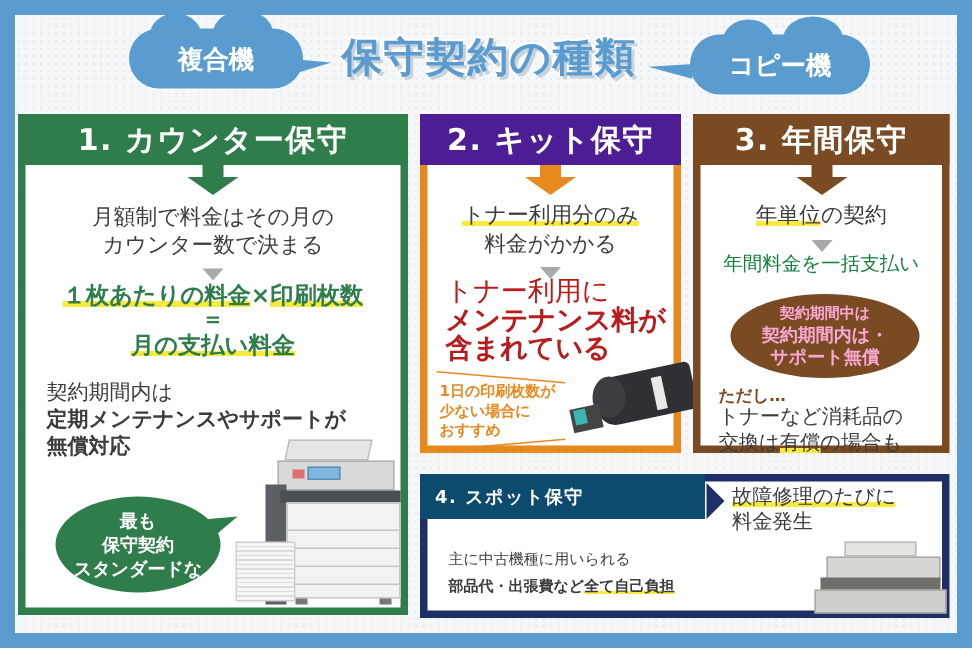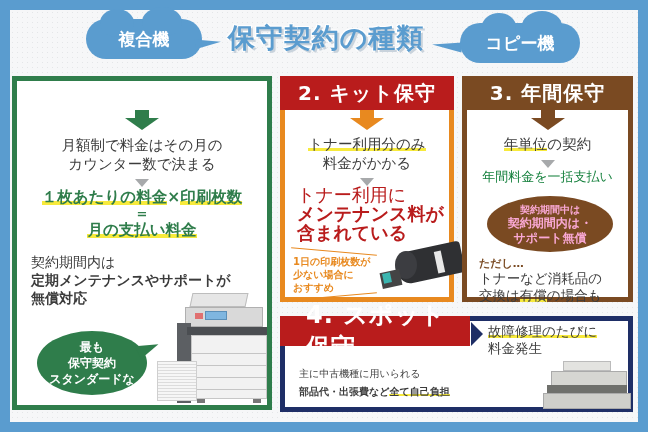--- a/index.html
+++ b/index.html
@@ -46,21 +46,21 @@
   
   .panel { position: absolute; border: 5px solid; background: #fff; }
   .panel .hdr {
     position: absolute; left: -5px; top: -5px; right: -5px; height: 34px;
     color: #fff; font-weight: bold; font-size: 20px;
     display: flex; align-items: center; justify-content: center; letter-spacing: 1px;
   }
   .p1 { left: 12px; top: 76px; width: 260px; height: 334px; border-color: #2f7d4b; }
   .p1 .hdr { background: #2f7d4b; }
   .p2 { left: 280px; top: 76px; width: 174px; height: 226px; border-color: #e8891f; }
-  .p2 .hdr { background: #b91c1c; }
+  .p2 .hdr { background: #4c1d95; }
   .p3 { left: 462px; top: 76px; width: 171px; height: 226px; border-color: #7a4a22; }
   .p3 .hdr { background: #7a4a22; }
   .p4 { left: 280px; top: 316px; width: 353px; height: 96px; border-color: #1e2e66; }
 
   .arrow-block { position: absolute; left: 50%; transform: translateX(-50%); }
   .arrow-block .stem { width: 14px; height: 8px; margin: 0 auto; }
   .arrow-block .head { width: 0; height: 0; border-left: 17px solid transparent; border-right: 17px solid transparent; border-top: 12px solid; margin: 0 auto; }
 
   .tri { width: 0; height: 0; border-left: 7px solid transparent; border-right: 7px solid transparent; border-top: 8px solid #a7a9ab; margin: 3px auto; }
 
@@ -89,22 +89,22 @@
   
   .bubble-brown {
     position: absolute; left: 20px; top: 115px; width: 126px; height: 56px;
     background: #7a4a22; border-radius: 50%; color: #f9a8d4; font-weight: bold;
     text-align: center; display: flex; flex-direction: column; justify-content: center;
   }
 
   
   .p4-hdr {
     position: absolute; left: -5px; top: -5px; width: 190px; height: 30px;
-    background: #b91c1c; color: #fff; font-weight: bold; font-size: 24px;
-    display: flex; align-items: center; padding-left: 26px; letter-spacing: 1px;
+    background: #0c4a6e; color: #fff; font-weight: bold; font-size: 12px;
+    display: flex; align-items: center; padding-left: 10px; letter-spacing: 1px;
   }
   .p4-arrow {
     position: absolute; left: 186px; top: 1px; width: 0; height: 0;
     border-top: 12px solid transparent; border-bottom: 12px solid transparent;
     border-left: 12px solid #1e2e66;
   }
 </style>
 </head>
 <body>
 
@@ -114,20 +114,21 @@
   <span>複合機</span>
 </div>
 <div class="tail-l"></div>
 <div class="main-title">保守契約の種類</div>
 <div class="tail-r"></div>
 <div class="cloud right">
   <span>コピー機</span>
 </div>
 
 <div class="panel p1">
+  <div class="hdr">1. カウンター保守</div>
   <div class="arrow-block" style="top:29px;">
     <div class="stem" style="background:#2f7d4b;"></div>
     <div class="head" style="border-top-color:#2f7d4b;"></div>
   </div>
   <div class="txt" style="top:55px; font-size:14.5px; line-height:19px;">
     <div>月額制で料金はその月の</div>
     <div>カウンター数で決まる</div>
   </div>
   <div class="tri" style="position:absolute; left:50%; margin-left:-7px; top:95px;"></div>
   <div class="txt green bold" style="top:106px; font-size:15.5px; line-height:20px;">

